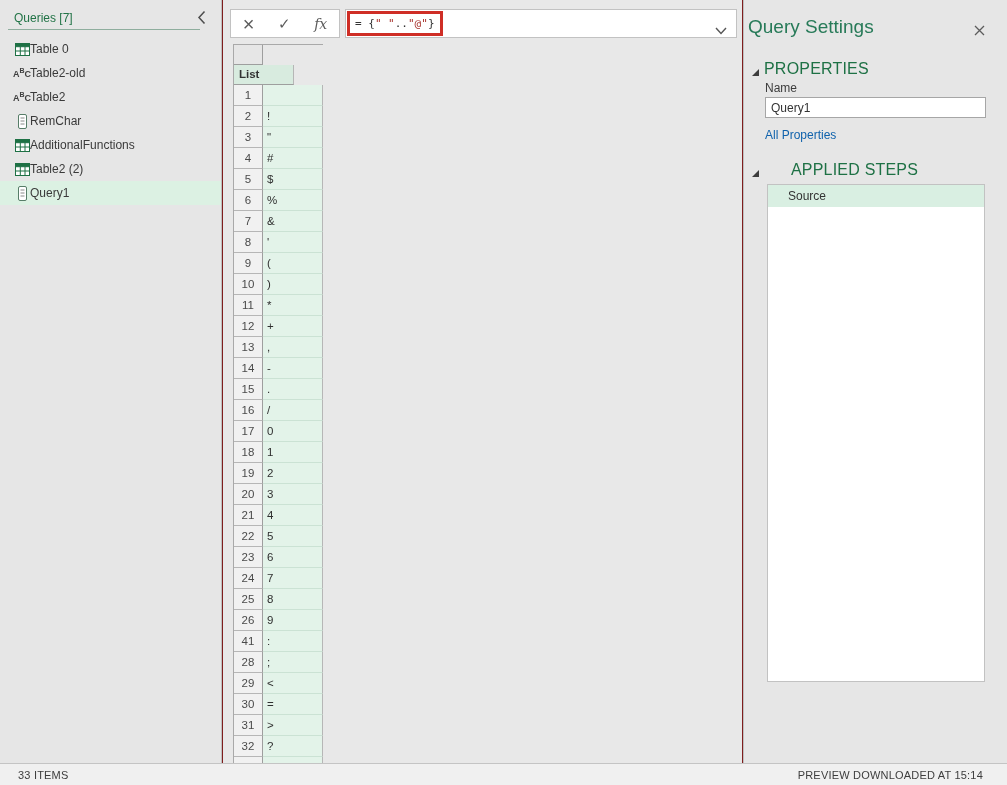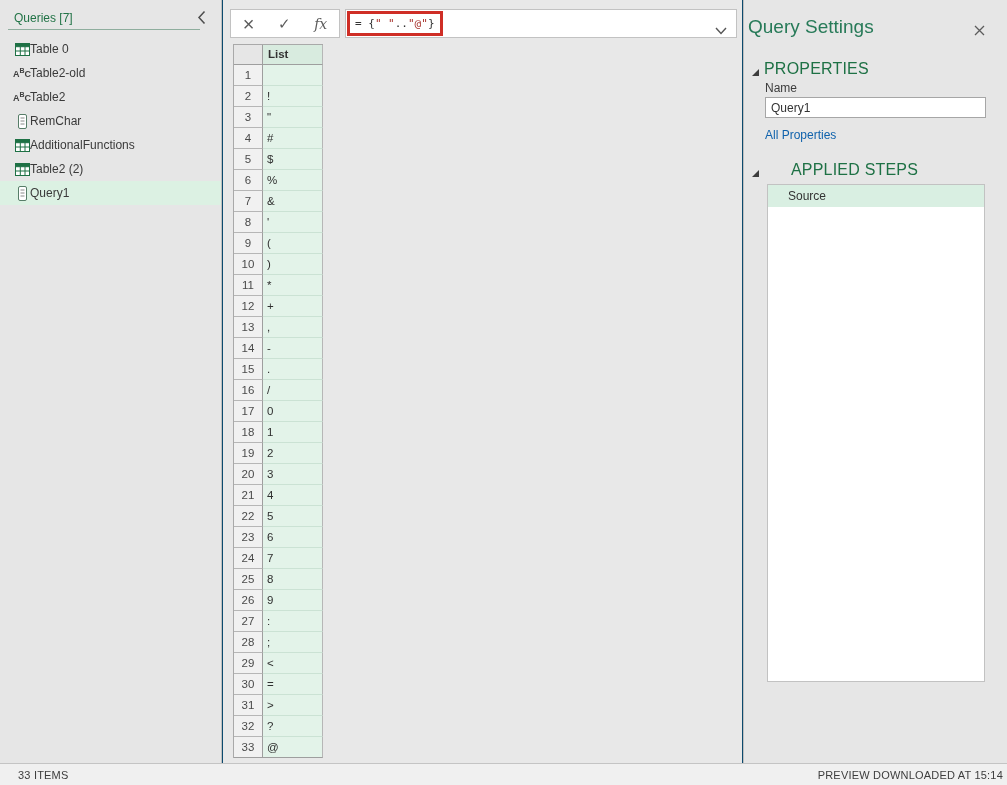--- a/index.html
+++ b/index.html
@@ -1,18 +1,18 @@
 <!DOCTYPE html>
 <html><head>
 <meta charset="utf-8">
 <style>
   * { margin:0; padding:0; box-sizing:border-box; }
   html,body { width:1007px; height:785px; }
   body { font-family:"Liberation Sans", sans-serif; background:#e6e6e6; overflow:hidden; }
-  .root { position:relative; width:1007px; height:785px; background:#0c4a6e; }
+  .root { position:relative; width:1007px; height:785px; background:#7f1d1d; }
 
   
   .sidebar { position:absolute; left:0; top:0; width:222px; height:763px; background:#e6e6e6; border-right:1px solid #bfbfbf; }
   .qp-head { position:relative; margin:10px 8px 0 8px; height:21px; }
   .qp-rule { position:absolute; left:0; top:19px; width:192px; border-bottom:1px solid #8fae9e; }
   .qp-title { position:absolute; left:6px; top:1px; font-size:12px; color:#217346; }
   .qp-collapse { position:absolute; right:0; top:0; width:16px; height:18px; cursor:pointer; }
   .qp-list { margin-top:6px; }
   .qp-item { display:flex; align-items:center; height:24px; padding-left:14px; cursor:pointer; }
   .qp-item.sel { background:#dcf1e3; }
@@ -29,21 +29,21 @@
   .fb-btn.check-icon { font-size:15px; }
   .fb-btn.fx-icon { font-family:"DejaVu Serif", serif; font-style:italic; font-size:14px; }
   .fbar-input { position:absolute; left:122px; top:9px; width:392px; height:29px; background:#fff; border:1px solid #c2c2c2; cursor:text; }
   .red-box { position:absolute; left:1px; top:1px; height:25px; border:3px solid #cf2e26; display:inline-flex; align-items:center; padding:0 5px; white-space:pre; font-family:"DejaVu Sans Mono", monospace; font-size:11px; }
   .tok-plain { color:#333; }
   .tok-string { color:#a8322c; }
   .fbar-dd { position:absolute; right:9px; top:11px; cursor:pointer; }
 
   
   .grid { position:absolute; left:10px; top:44px; border-top:1px solid #a9a9a9; border-left:1px solid #a9a9a9; }
-  .g-head { display:flex; }
+  .g-head { display:flex;flex-direction:column; }
   .g-corner { width:29px; height:20px; background:#e6e6e6; border-right:1px solid #9e9e9e; border-bottom:1px solid #9e9e9e; }
   .g-colhead { width:60px; height:20px; background:#d8ebdf; border-right:1px solid #b6b6b6; border-bottom:1px solid #9e9e9e; font-size:11.5px; font-weight:bold; color:#333; padding-left:5px; line-height:19px; }
   .g-row { display:flex; }
   .g-num { width:29px; height:21px; background:#f1f1f1; border-right:1px solid #9e9e9e; border-bottom:1px solid #b6b6b6; font-size:11.5px; color:#4a4a4a; text-align:center; line-height:20px; cursor:pointer; }
   .g-val { width:60px; height:21px; background:#e3f3e9; border-right:1px solid #b6b6b6; border-bottom:1px solid #cbe2d4; font-size:11.5px; color:#2f2f2f; padding-left:4px; line-height:20px; white-space:pre; cursor:pointer; }
   .g-row:last-child .g-val, .g-row:last-child .g-num { border-bottom:1px solid #9e9e9e; }
 
   
   .settings { position:absolute; left:743px; top:0; width:264px; height:763px; background:#e6e6e6; border-left:1px solid #bfbfbf; }
   .qs-title { position:absolute; left:4px; top:16px; font-size:19px; color:#277a58; font-weight:400; }
@@ -56,21 +56,21 @@
   .name-label { position:absolute; left:21px; top:81px; font-size:12px; color:#3c3c3c; }
   .name-input { position:absolute; left:21px; top:97px; width:221px; height:21px; border:1px solid #a6a6a6; background:#fff; font-family:"Liberation Sans",sans-serif; font-size:12px; color:#333; padding-left:5px; }
   .all-props { position:absolute; left:21px; top:128px; font-size:12px; color:#0f62ac; cursor:pointer; }
   .steps-box { position:absolute; left:23px; top:184px; width:218px; height:498px; background:#fff; border:1px solid #c2c2c2; }
   .step { height:22px; display:flex; align-items:center; padding-left:20px; font-size:12px; color:#333; cursor:pointer; }
   .step.sel { background:#d9efe2; }
 
   
   .status { position:absolute; left:0; top:763px; width:1007px; height:22px; background:#f0f0f0; border-top:1px solid #c4c4c4; font-size:11px; color:#3d3d3d; letter-spacing:0.2px;padding-left:32px; }
   .status .l { position:absolute; left:18px; top:5px; }
-  .status .r { position:absolute; right:4px; top:5px; }
+  .status .r { position:absolute; right:24px; top:5px; }
 </style>
 </head>
 <body>
 
 <div class="root">
 
   <aside class="sidebar">
     <div class="qp-head">
       <span class="qp-rule"></span>
       <span class="qp-title">Queries [7]</span>
@@ -272,21 +272,21 @@
           </div>
           <div class="g-row">
             <div class="g-num">25</div>
             <div class="g-val">8</div>
           </div>
           <div class="g-row">
             <div class="g-num">26</div>
             <div class="g-val">9</div>
           </div>
           <div class="g-row">
-            <div class="g-num">27</div>
+            <div class="g-num">41</div>
             <div class="g-val">:</div>
           </div>
           <div class="g-row">
             <div class="g-num">28</div>
             <div class="g-val">;</div>
           </div>
           <div class="g-row">
             <div class="g-num">29</div>
             <div class="g-val">&lt;</div>
           </div>

